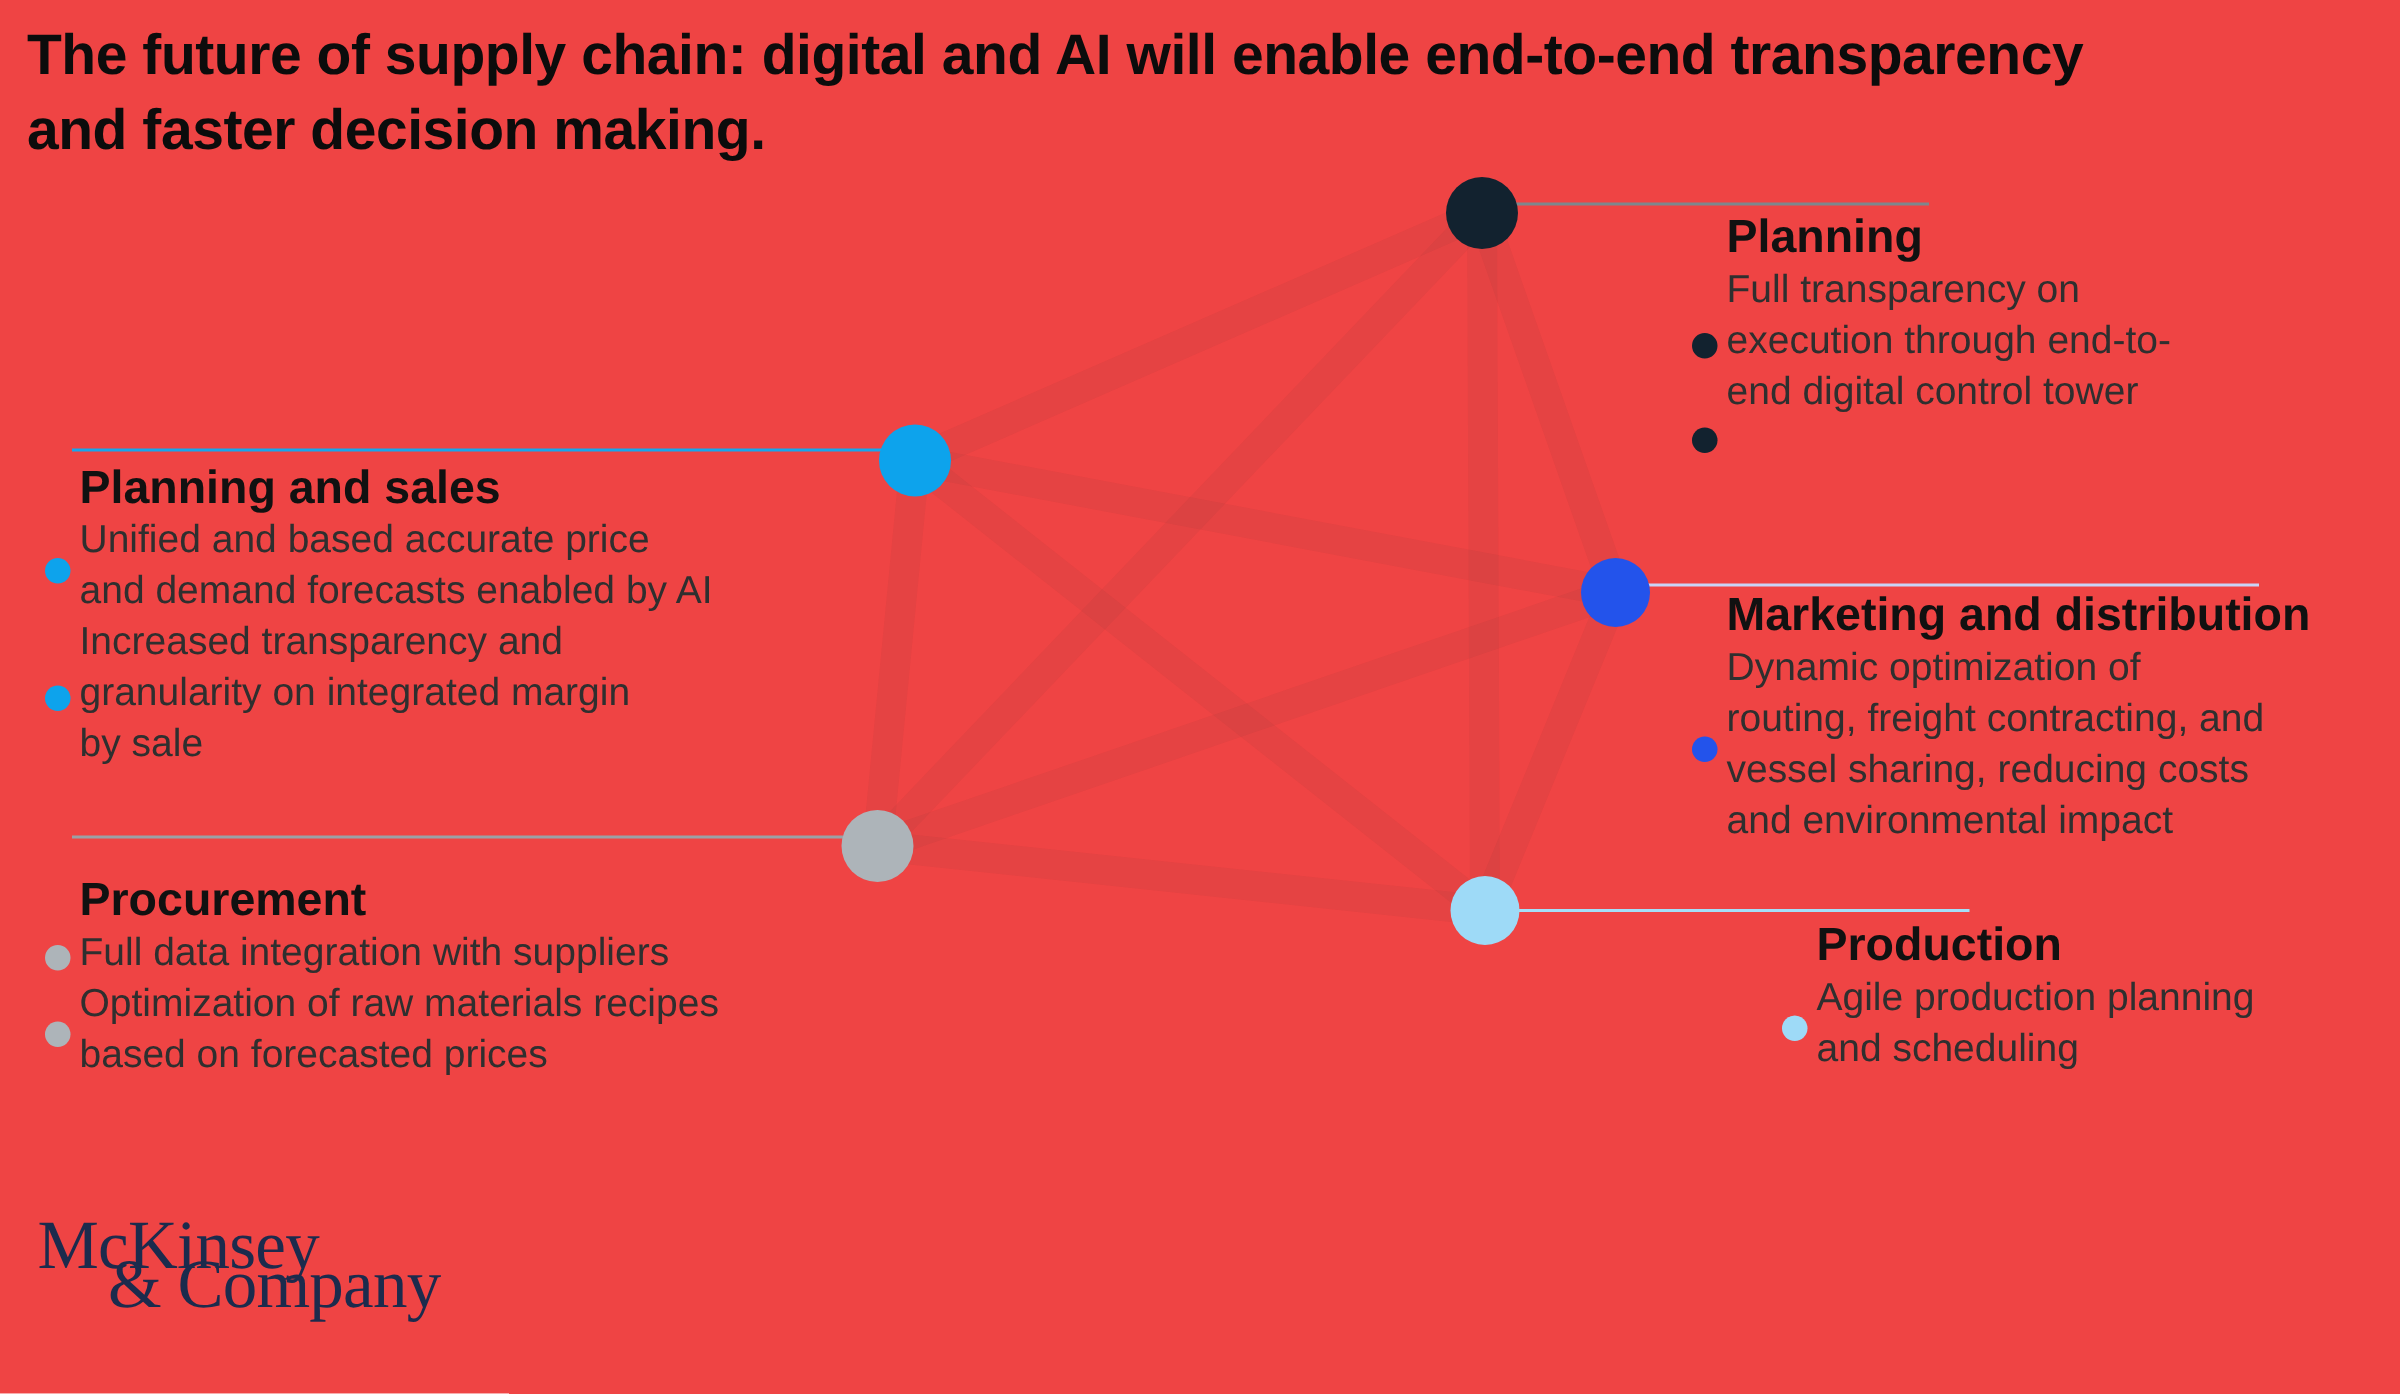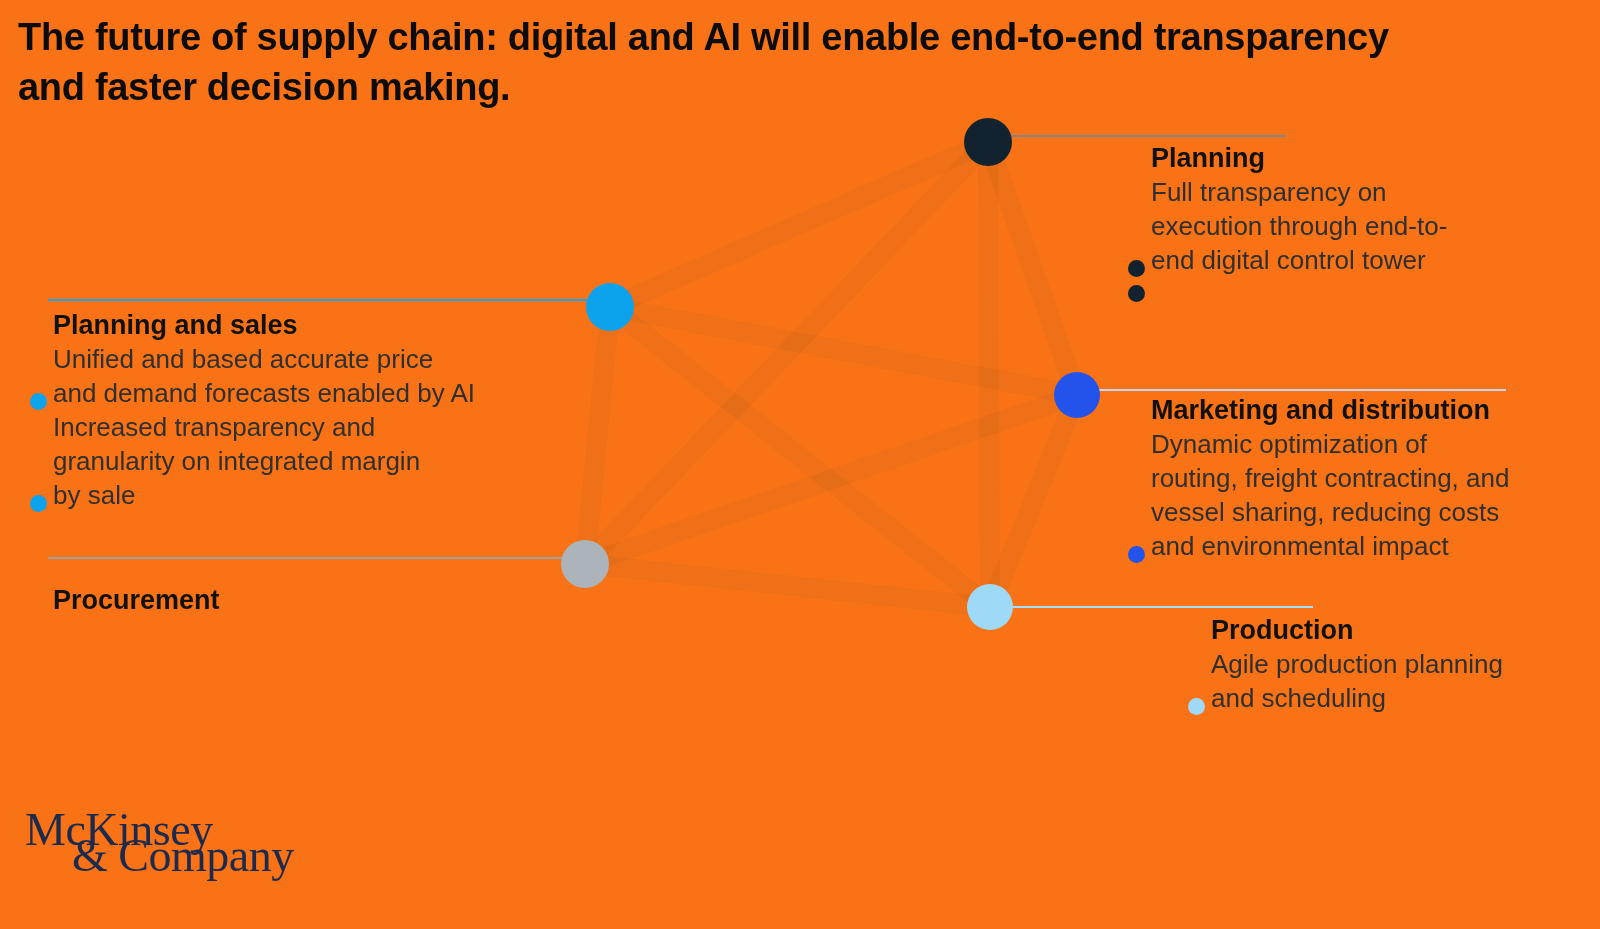--- a/index.html
+++ b/index.html
@@ -1,38 +1,38 @@
 <!DOCTYPE html>
 <html><head>
 <meta charset="utf-8">
 <style>
   html,body{margin:0;padding:0;background:#ffffff;}
   .stage{
     position:relative;
     width:1600px;height:929px;
-    background:#f97316;
+    background:#ef4444;
     overflow:hidden;
     font-family:"Liberation Sans","DejaVu Sans",sans-serif;
   }
   .title{
     position:absolute;left:18px;top:12px;width:1560px;
     margin:0;
     font-size:38px;line-height:50px;font-weight:700;
     letter-spacing:-0.3px;
     color:#0c0c0c;
     white-space:pre-line;
   }
   #network-svg{position:absolute;left:0;top:0;}
   .sec{position:absolute;}
   .sec-title{
     margin:0;padding-left:23px;
-    font-size:27px;line-height:34px;font-weight:700;color:#111111;
+    font-size:31px;line-height:34px;font-weight:700;color:#111111;
   }
   .bullets{list-style:none;margin:0;padding:0;}
-  .bullet{display:flex;align-items:flex-end;}
+  .bullet{display:flex;align-items:center;}
   .dot{
     flex:0 0 17px;width:17px;height:17px;border-radius:50%;
     margin-top:8px;margin-right:6px;
   }
   .btext{
     font-size:26px;line-height:34px;color:#2f2f2f;
     white-space:pre-line;
   }
   .sec-planning   {left:1128px;top:141px;width:430px;}
   .sec-marketing  {left:30px;  top:308px;width:560px;}
@@ -119,20 +119,31 @@
         <span class="btext">Dynamic optimization of
 routing, freight contracting, and
 vessel sharing, reducing costs
 and environmental impact</span>
       </li>
     </ul>
   </section>
 
   <section class="sec sec-procurement">
     <h2 class="sec-title">Procurement</h2>
+    <ul class="bullets">
+      <li class="bullet">
+        <span class="dot" style="background-color: rgb(173, 180, 185);"></span>
+        <span class="btext">Full data integration with suppliers</span>
+      </li>
+      <li class="bullet">
+        <span class="dot" style="background-color: rgb(173, 180, 185);"></span>
+        <span class="btext">Optimization of raw materials recipes
+based on forecasted prices</span>
+      </li>
+    </ul>
   </section>
 
   <section class="sec sec-production">
     <h2 class="sec-title">Production</h2>
     <ul class="bullets">
       <li class="bullet">
         <span class="dot" style="background-color: rgb(158, 218, 247);"></span>
         <span class="btext">Agile production planning
 and scheduling</span>
       </li>

